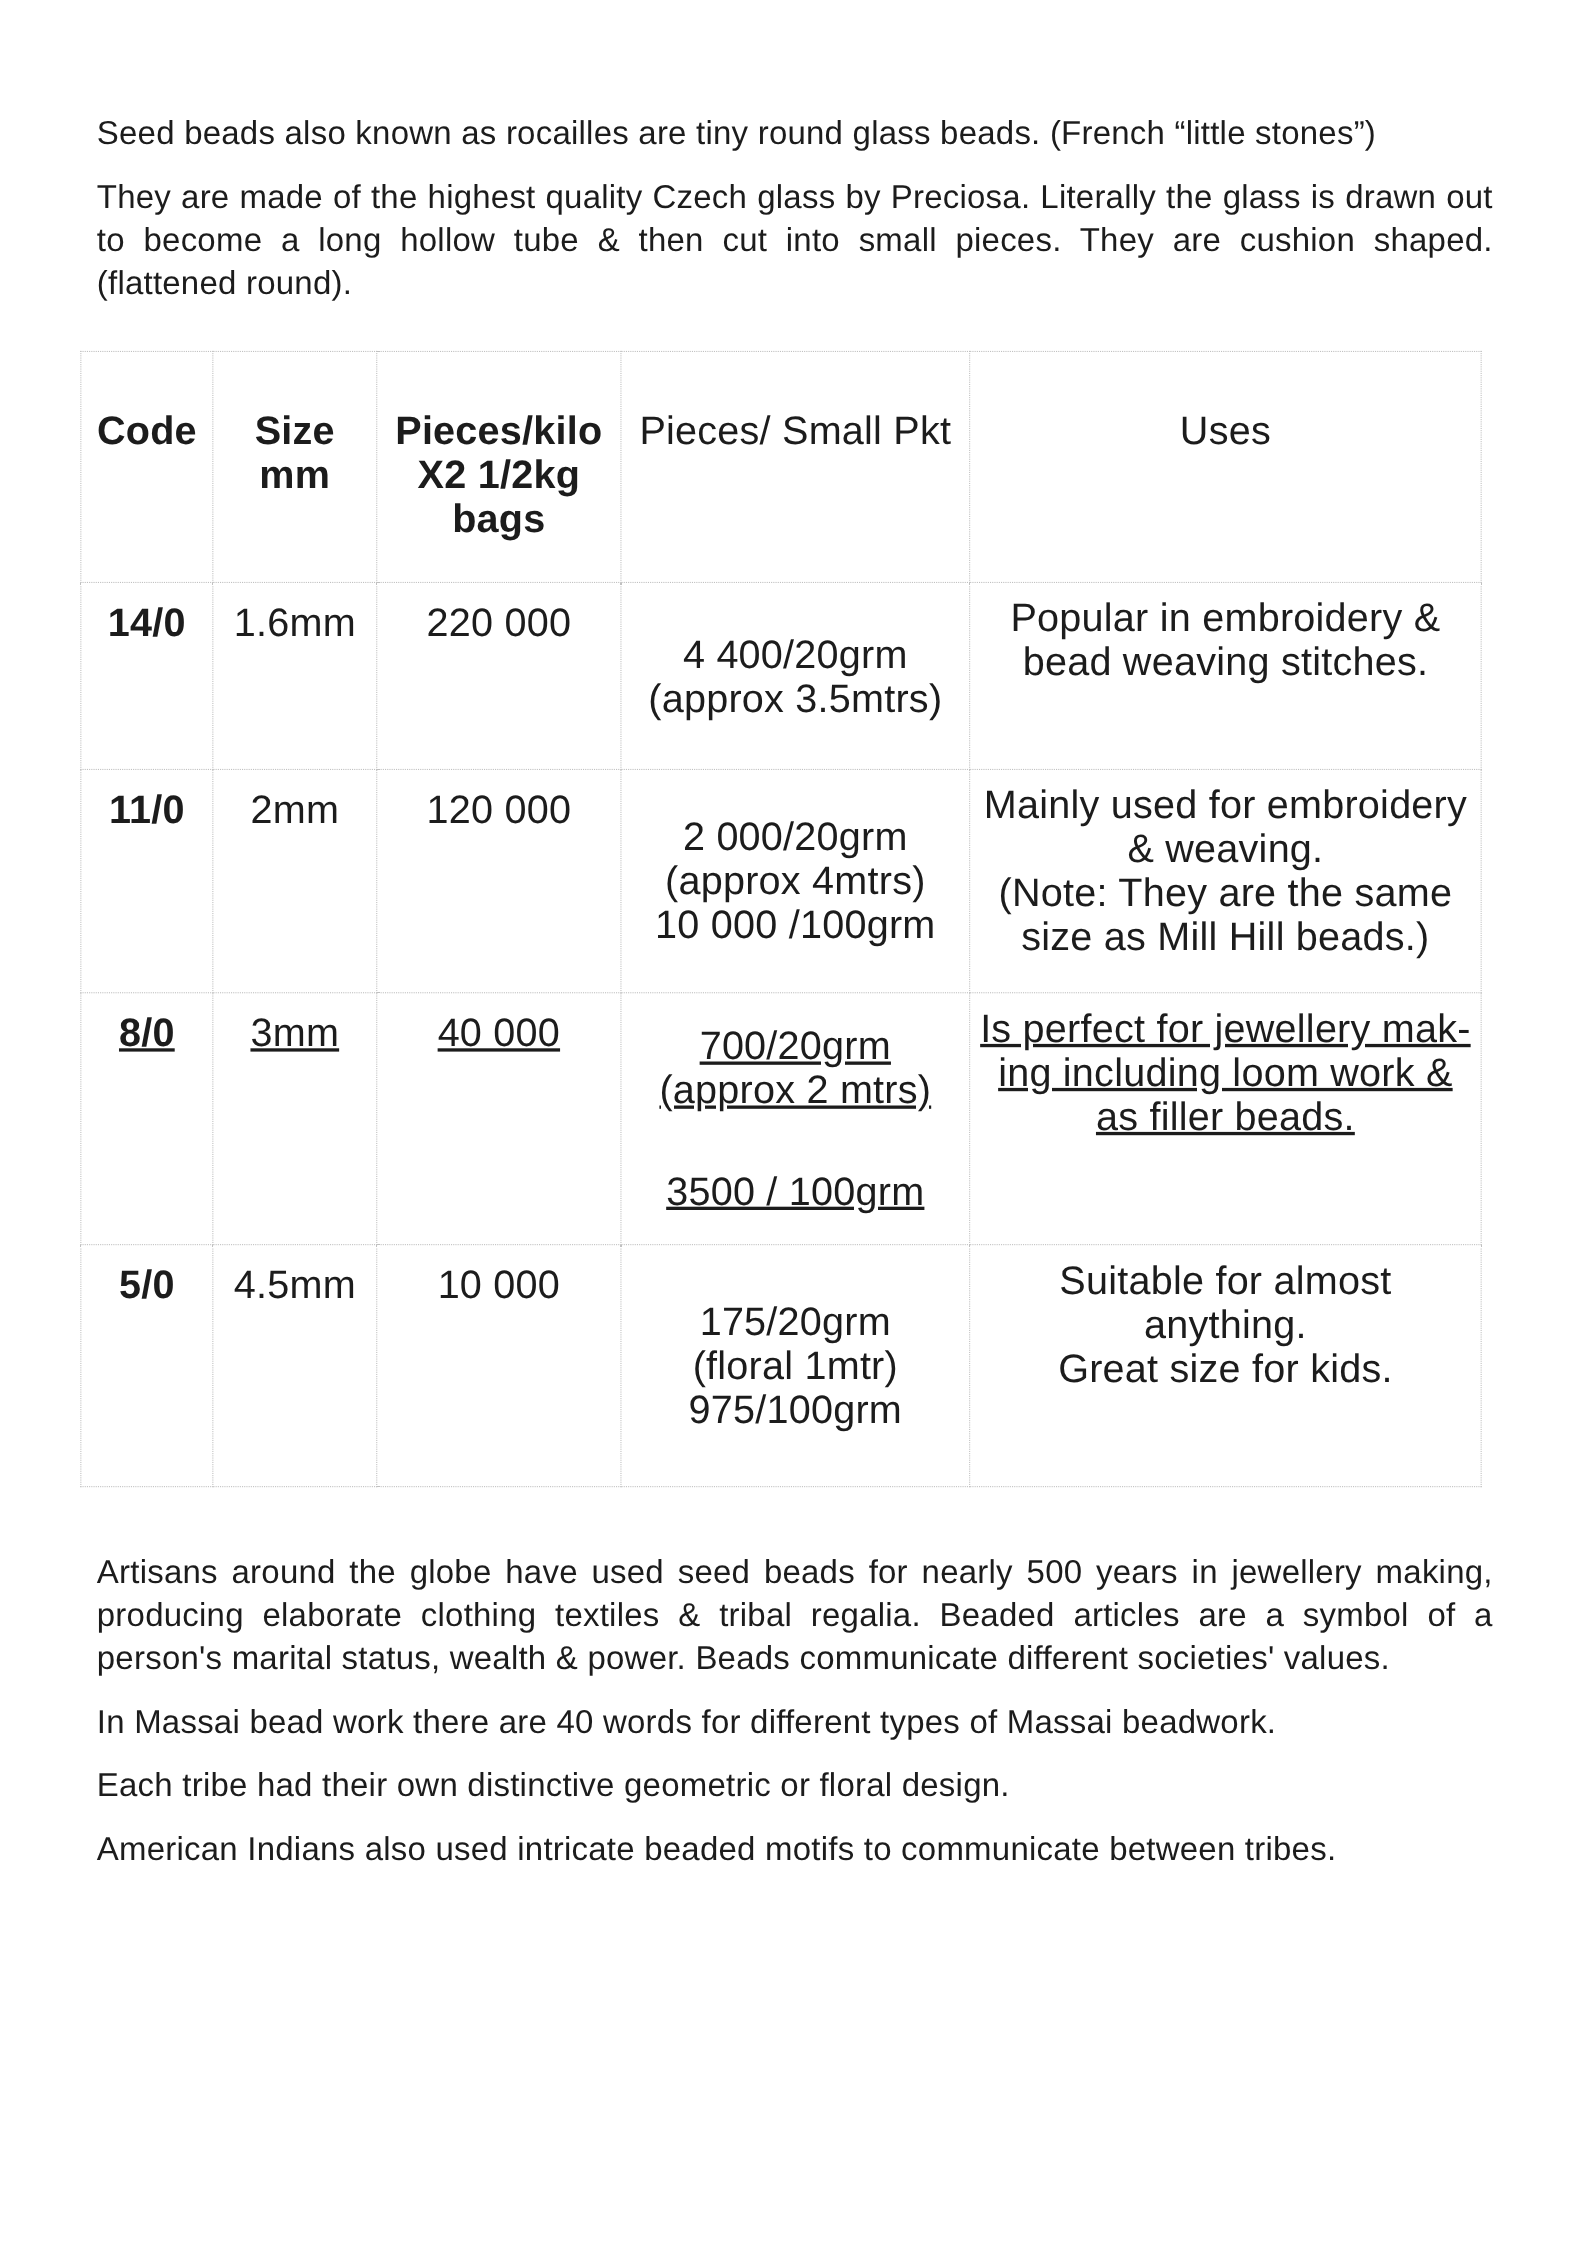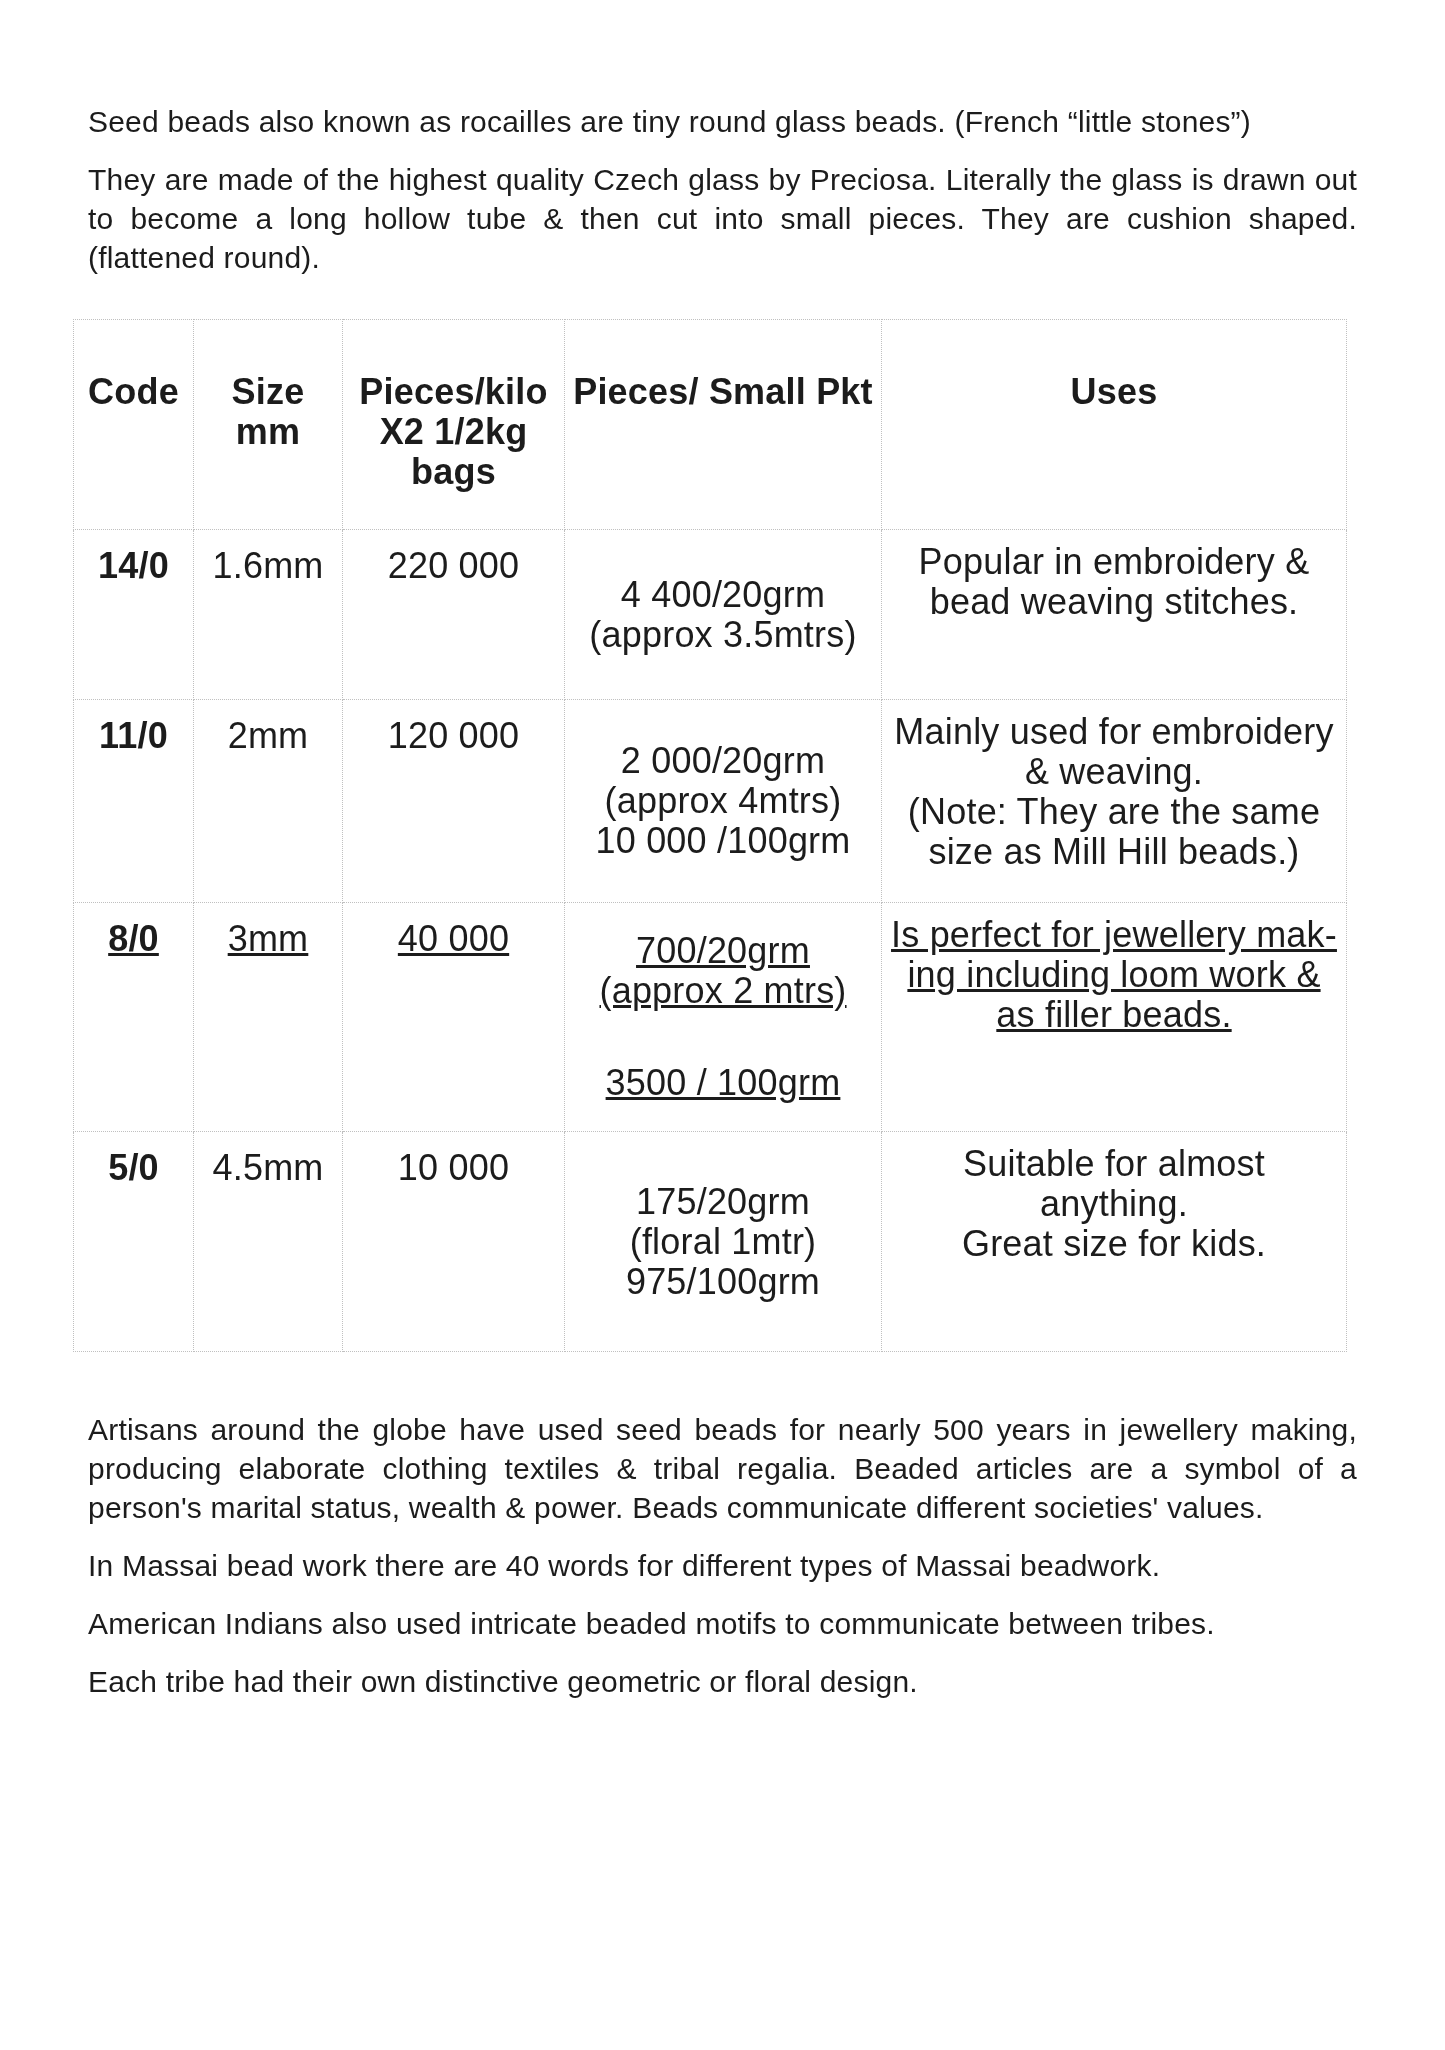--- a/index.html
+++ b/index.html
@@ -53,21 +53,21 @@
   .bead-table tr.row-1 { height: 170px; }
   .bead-table tr.row-2 { height: 203px; }
   .bead-table tr.row-3 { height: 229px; text-decoration: underline; }
   .bead-table tr.row-4 { height: 220px; }
   .bead-table th {
     vertical-align: top;
     padding-top: 52px;
     font-weight: bold;
   }
   .bead-table th.normal-weight {
-    font-weight: bold;
+    font-weight: normal;
   }
   .bead-table td.cell-top {
     vertical-align: top;
     padding-top: 16px;
   }
   .bead-table td.cell-uses {
     vertical-align: top;
     padding-top: 12px;
   }
   .bead-table td.cell-mid {
@@ -181,17 +181,17 @@
         </td>
       </tr>
     </tbody>
   </table>
 
   <p class="justify" style="margin-top:58px">Artisans around the globe have used seed beads for nearly 500 years in jewellery making, producing elaborate clothing textiles &amp; tribal regalia. Beaded articles are a symbol of a person's marital status, wealth &amp; power. Beads communicate different societies' values.</p>
 
 
   <p>In Massai bead work there are 40 words for different types of Massai beadwork.</p>
 
+  <p>Each tribe had their own distinctive geometric or floral design.</p>
+
   <p>American Indians also used intricate beaded motifs to communicate between tribes.</p>
-
-  <p>Each tribe had their own distinctive geometric or floral design.</p>
 
 </div>
 
 </body></html>

